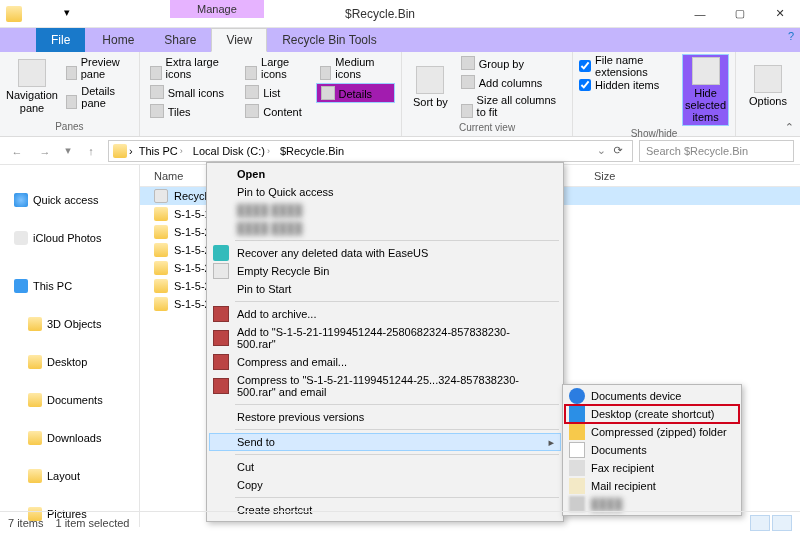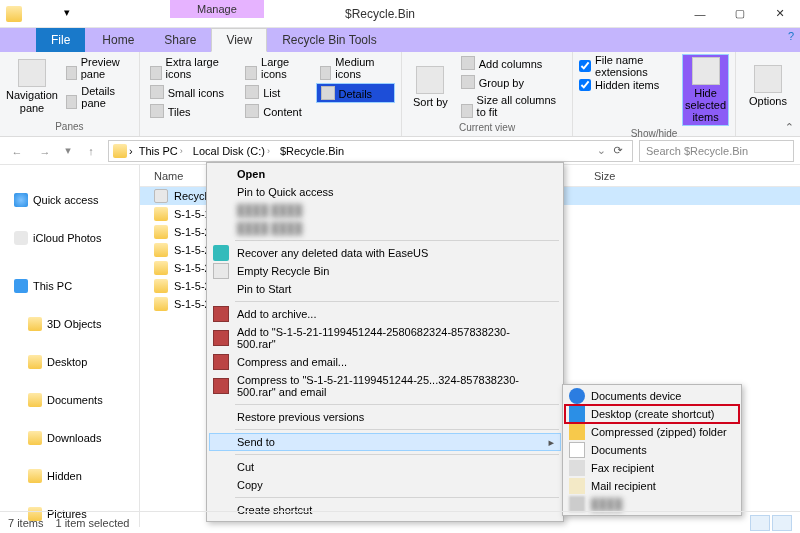--- a/index.html
+++ b/index.html
@@ -18,21 +18,21 @@
 .tab.contextual-hdr { background: #e6b3ff; color: #333; font-size: 11px; padding: 2px 26px; position: absolute; top: 0; left: 170px; }
 .ribbon { height: 85px; background: #f5f6f7; border-bottom: 1px solid #dcdcdc; display: flex; position: relative; }
 .rgroup { border-right: 1px solid #e1e1e1; padding: 2px 6px; display: flex; flex-direction: column; }
 .rgroup .body { flex: 1; display: flex; gap: 4px; }
 .rgroup .label { text-align: center; color: #666; font-size: 10px; padding: 2px 0; }
 .bigbtn { display: flex; flex-direction: column; align-items: center; justify-content: center; width: 52px; padding: 2px; }
 .bigbtn .ico { width: 28px; height: 28px; background: #e8e8e8; border: 1px solid #c8c8c8; }
 .bigbtn span { text-align: center; line-height: 1.1; margin-top: 2px; }
 .smallbtn { display: flex; align-items: flex-end; gap: 4px; padding: 2px 4px; }
 .smallbtn .ico { width: 14px; height: 14px; background: #d8d8d8; border: 1px solid #bbb; }
-.smallbtn.selected { background: #1d4ed8; border: 1px solid #99d1ff; }
+.smallbtn.selected { background: #a21caf; border: 1px solid #99d1ff; }
 .col { display: flex; flex-direction: column; gap: 1px; }
 .chk { display: flex; align-items: center; gap: 4px; }
 .chk input { width: 12px; height: 12px; }
 .bigbtn.hi { background: #8b5cf6; border: 1px solid #99d1ff; }
 .ribbon-collapse { position: absolute; right: 6px; bottom: 2px; color: #666; }
 .ribbon-help { position: absolute; right: 6px; top: -22px; color: #1979ca; }
 .addr { height: 28px; display: flex; align-items: center; padding: 2px 6px; gap: 6px; border-bottom: 1px solid #e5e5e5; }
 .navbtn { width: 22px; height: 22px; display: flex; align-items: center; justify-content: center; color: #888; }
 .addrbar { flex: 1; height: 22px; border: 1px solid #ccc; display: flex; align-items: center; padding: 0 4px; gap: 2px; }
 .crumb { padding: 0 4px; display: flex; align-items: center; gap: 2px; }
@@ -177,25 +177,25 @@
   </div>
   <div class="rgroup">
     <div class="body">
       <div class="bigbtn">
           <div class="ico"></div>
           <span>Sort by</span>
         </div>
       <div class="col">
         <div class="smallbtn">
             <div class="ico"></div>
+            <span>Group by</span>
+          </div>
+        <div class="smallbtn">
+            <div class="ico"></div>
             <span>Add columns</span>
-          </div>
-        <div class="smallbtn">
-            <div class="ico"></div>
-            <span>Group by</span>
           </div>
         <div class="smallbtn">
             <div class="ico"></div>
             <span>Size all columns to fit</span>
           </div>
       </div>
     </div>
     <div class="label">Current view</div>
   </div>
   <div class="rgroup">
@@ -281,21 +281,21 @@
     <div class="node indent">
         <div class="ico fld"></div>
         <span>Documents</span>
       </div>
     <div class="node indent">
         <div class="ico fld"></div>
         <span>Downloads</span>
       </div>
     <div class="node indent">
         <div class="ico fld"></div>
-        <span>Hidden</span>
+        <span>Layout</span>
       </div>
     <div class="node indent">
         <div class="ico fld"></div>
         <span>Pictures</span>
       </div>
     <div class="node indent">
         <div class="ico fld"></div>
         <span>Videos</span>
       </div>
     <div class="node indent sel">

